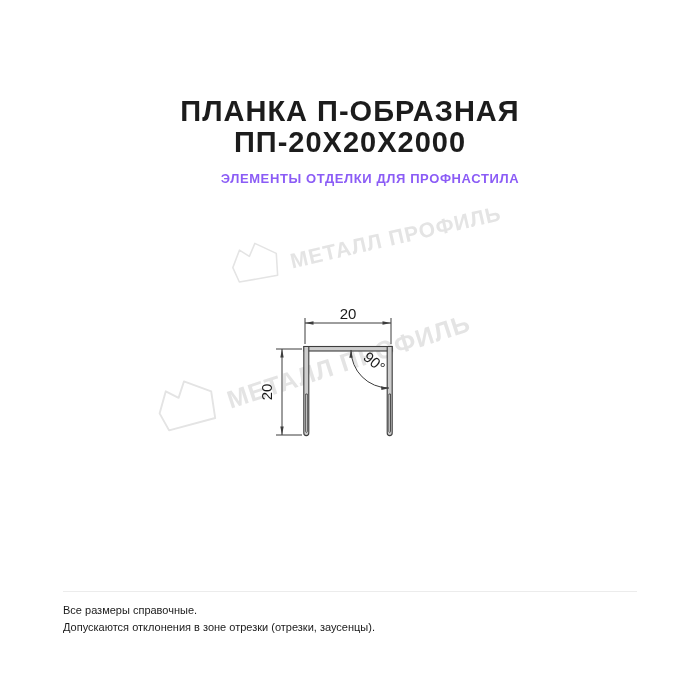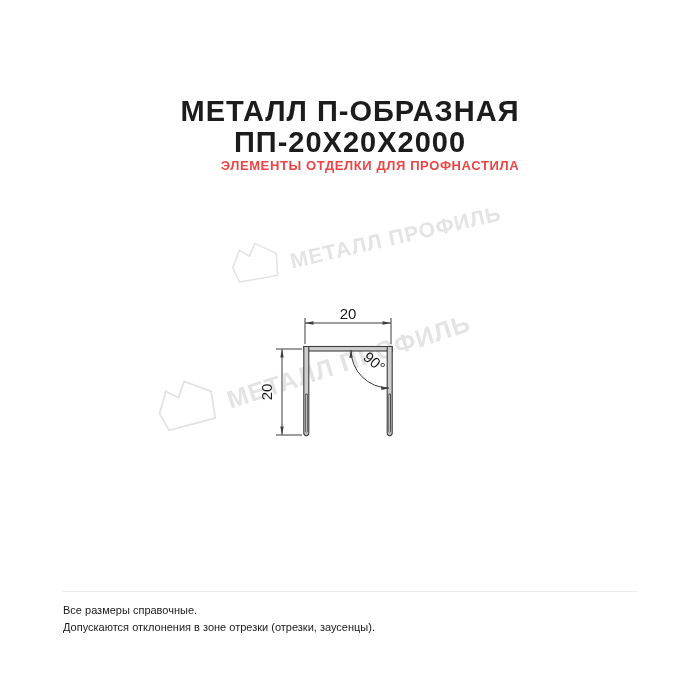--- a/index.html
+++ b/index.html
@@ -7,21 +7,21 @@
     position:relative;width:700px;height:700px;background:#ffffff;
     font-family:"Liberation Sans",sans-serif;overflow:hidden;
   }
   
   .header{position:absolute;top:96px;left:0;width:700px;text-align:center;}
   .title{
     font-size:29px;line-height:31px;font-weight:700;color:#1c1c1c;
     letter-spacing:1px;margin:0;
   }
   .subtitle{
-    font-size:13px;font-weight:700;color:#ef4444;
+    margin-top:13px;font-size:13px;font-weight:700;color:#8b5cf6;
     letter-spacing:0.6px;
     padding-left:40px;
   }
   
   .wm{
     position:absolute;display:flex;align-items:flex-end;gap:9px;
     color:#e4e4e4;font-weight:700;white-space:nowrap;pointer-events:none;
   }
   .wm .wm-text{letter-spacing:1px;}
   .wm1{left:234px;top:243px;transform:rotate(-13deg);transform-origin:left bottom;font-size:21px;}
@@ -52,21 +52,21 @@
     <span>
       <svg width="64" height="54" viewBox="0 0 100 85">
         <polygon points="6,48 26,18 42,34 58,12 94,40 87,82 12,78" fill="none" stroke="#e4e4e4" stroke-width="3" stroke-linejoin="round"></polygon>
       </svg>
     </span>
     <span class="wm-text">МЕТАЛЛ ПРОФИЛЬ</span>
   </div>
 
   <div class="header">
     <div class="title">
-      <div>МЕТАЛЛ П-ОБРАЗНАЯ</div>
+      <div>ПЛАНКА П-ОБРАЗНАЯ</div>
       <div>ПП-20Х20Х2000</div>
     </div>
     <div class="subtitle">ЭЛЕМЕНТЫ ОТДЕЛКИ ДЛЯ ПРОФНАСТИЛА</div>
   </div>
 
   <svg class="diagram" viewBox="255 295 215 155">
 
     <g>
       <rect x="304" y="346.5" width="88" height="4.5" fill="#cdcdcd" stroke="#3d3d3d" stroke-width="1.1"></rect>
 

